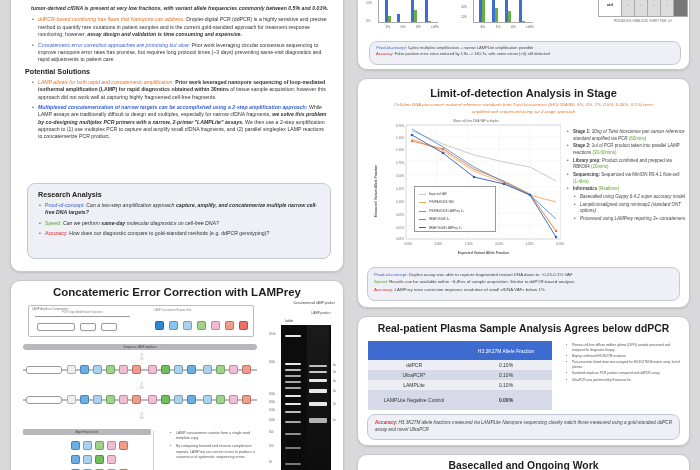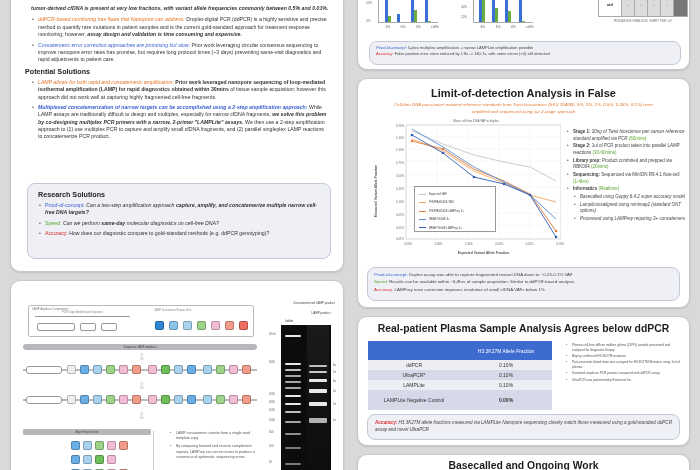--- a/index.html
+++ b/index.html
@@ -76,21 +76,21 @@
         </li>
         <li>
           <span class="blue bold">Multiplexed concatemerization of narrow targets can be accomplished using a 2-step amplification approach:</span>
           <span>While LAMP assays are traditionally difficult to design and multiplex, especially for narrow cfDNA fragments,</span>
           <span class="bold ital">we solve this problem by co-designing multiplex PCR primers with a narrow, 2-primer "LAMPLite" assays.</span>
           <span>We then use a 2-step amplification approach to (1) use multiplex PCR to capture and amplify small cfDNA fragments, and (2) parallel singleplex LAMP reactions to concatemerize PCR product.</span>
         </li>
       </ul>
     </div>
     <div class="callout" style="position:absolute; left:16px; right:12px; top:192px; height:76px; padding:6px 10px;">
-      <div class="sect-h" style="margin-bottom:3px;">Research Solutions</div>
+      <div class="sect-h" style="margin-bottom:3px;">Research Analysis</div>
       <ul class="bul txt">
         <li>
           <span class="blue" style="font-style:normal;">Proof-of-concept:</span>
           <span class="ital">Can a two-step amplification approach</span>
           <span class="bold ital">capture, amplify, and concatemerize multiple narrow cell-free DNA targets?</span>
         </li>
         <li>
           <span class="green">Speed:</span>
           <span class="ital">Can we perform</span>
           <span class="bold ital">same-day</span>
@@ -98,20 +98,21 @@
         </li>
         <li>
           <span class="red">Accuracy:</span>
           <span>How does our diagnostic compare to gold-standard methods (e.g. ddPCR genotyping)?</span>
         </li>
       </ul>
     </div>
   </div>
 
   <div class="panel" id="p-concat">
+    <div class="panel-title" style="font-size:11.5px; margin-top:5px;">Concatemeric Error Correction with LAMPrey</div>
 
     <div style="position:absolute; left:17px; top:24px; width:226px; height:32px; border:1px solid #bbb; border-radius:2px;">
       <div style="position:absolute; left:3px; top:1px; font-size:2.8px; color:#777;">LAMP Amplicon Components</div>
       <div style="position:absolute; left:6px; top:10px; width:95px; height:18px; border-top:0.6px solid #999;">
         <div style="font-size:2.6px; color:#888; text-align:center; margin-top:-6px;">PCR Target Amplification Sequence</div>
         <div style="position:absolute; left:2px; top:6px; width:38px; height:8px; border:0.6px solid #999; border-radius:2px;"></div>
         <div style="position:absolute; left:45px; top:6px; width:16px; height:8px; border:0.6px solid #999; border-radius:2px;"></div>
         <div style="position:absolute; left:66px; top:6px; width:16px; height:8px; border:0.6px solid #999; border-radius:2px;"></div>
       </div>
       <div style="position:absolute; left:125px; top:3px; font-size:2.6px; color:#888;">LAMP Concatemer Repeat Units</div>
@@ -300,21 +301,21 @@
     </div>
     <div style="position:absolute; left:240px; top:29px; width:90px; font-size:2.6px; color:#666; text-align:center;">PIK3CA E545K / KRAS G12D / EGFR T790M "ctrl"</div>
 
     <div class="callout" style="position:absolute; left:11px; right:8px; top:50px; height:24px; padding:3px 6px; font-size:4px; line-height:1.6; color:#444;">
       <div><span class="blue">Proof-of-concept:</span> <span>5-plex multiplex amplification + narrow LAMPLite amplification possible</span></div>
       <div><span class="red ital">Accuracy:</span> <span>False positive error rates reduced by 1.8x -&gt; 160.7x, with some errors (&lt;4) still detected</span></div>
     </div>
   </div>
 
   <div class="panel" id="p-lod">
-    <div class="panel-title" style="font-size:11px; margin-top:8px;">Limit-of-detection Analysis in False</div>
+    <div class="panel-title" style="font-size:11px; margin-top:8px;">Limit-of-detection Analysis in Stage</div>
     <div style="font-size:4.4px; color:#e2762c; font-style:italic; text-align:center; padding:3px 36px 0; line-height:1.5;">Cell-free DNA pan-cancer mutated reference standards from Twist biosciences (SKU 104060, 5%, 2%, 1%, 0.5%, 0.25%, 0.1%) were amplified and sequenced using our 2-stage approach</div>
 
     <div style="position:absolute; left:8px; top:40px; width:195px; height:142px;">
       <div style="position:absolute; left:40px; top:0; width:140px; text-align:center; font-size:3px; color:#666;">Mean cell-free DNA VAF in duplex</div>
       <div style="position:absolute; left:-45px; top:70px; width:110px; text-align:center; transform:rotate(-90deg); font-size:3.4px; font-weight:bold; color:#555;">Measured Variant Allele Fraction</div>
       <svg width="195" height="142" style="position:absolute; left:0; top:0;">
         <rect x="40" y="6" width="155" height="114" fill="#fff" stroke="#bbb" stroke-width="0.6"></rect>
         <g stroke="#eee" stroke-width="0.5">
           <line x1="40" y1="18" x2="195" y2="18"></line>
             <line x1="40" y1="30" x2="195" y2="30"></line>

